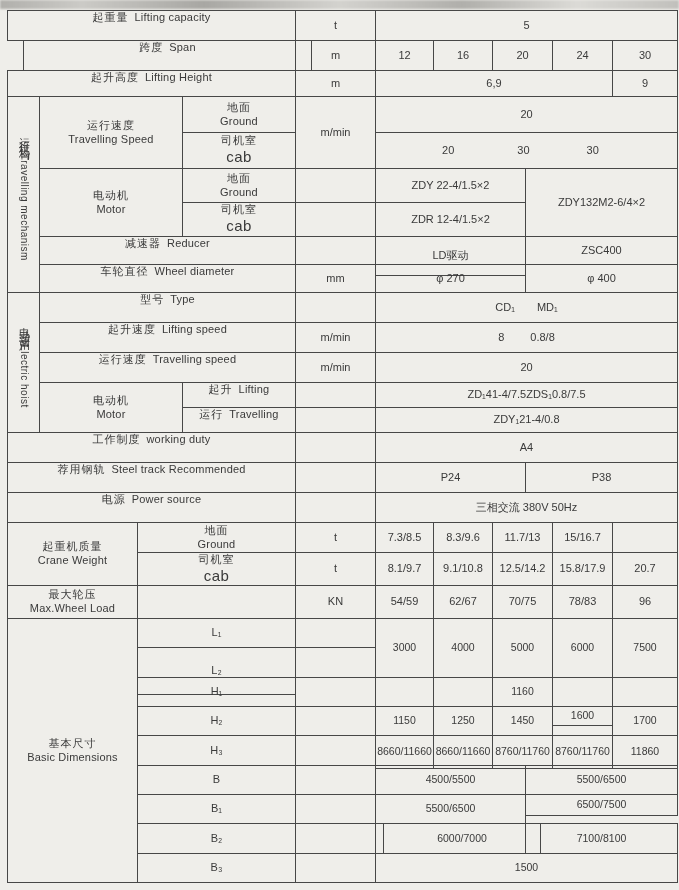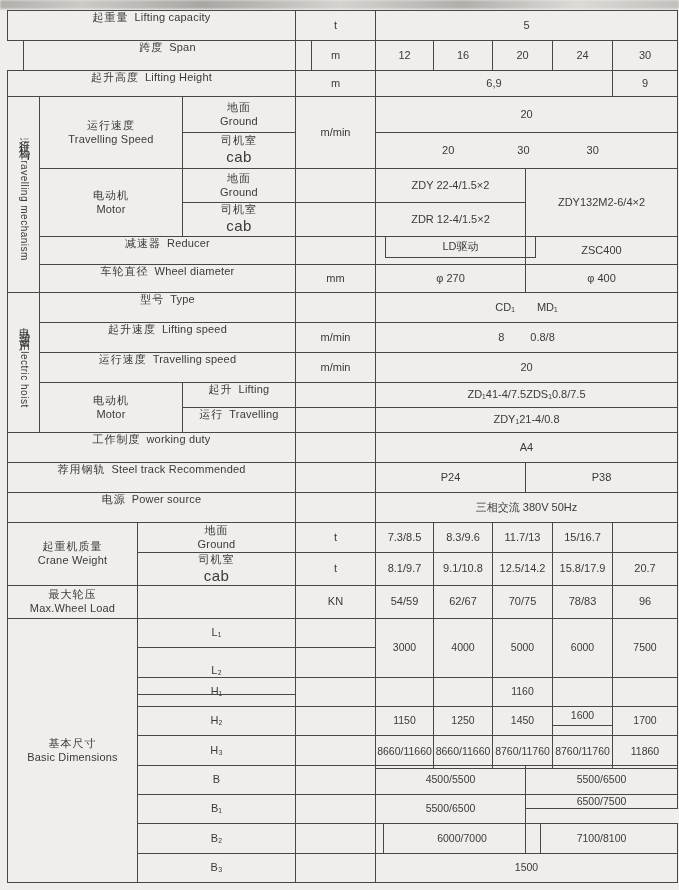--- a/index.html
+++ b/index.html
@@ -115,21 +115,21 @@
 <div class="cell" style="left:295px;top:202px;width:81px;height:35px"></div>
 <div class="cell" style="left:375px;top:168px;width:151px;height:35px">ZDY 22-4/1.5×2</div>
 <div class="cell" style="left:375px;top:202px;width:151px;height:35px">ZDR 12-4/1.5×2</div>
 <div class="cell" style="left:525px;top:168px;width:153px;height:69px">ZDY132M2-6/4×2</div>
 
 <div class="cell inline-label" style="left:39px;top:236px;width:257px;height:29px">
   <span class="zh">减速器</span>
   <span class="en">Reducer</span>
 </div>
 <div class="cell" style="left:295px;top:236px;width:81px;height:29px"></div>
-<div class="cell" style="left:385px;top:236px;width:151px;height:22px">LD驱动</div>
+<div class="cell" style="left:375px;top:236px;width:151px;height:40px">LD驱动</div>
 <div class="cell" style="left:525px;top:236px;width:153px;height:29px">ZSC400</div>
 
 <div class="cell inline-label" style="left:39px;top:264px;width:257px;height:29px">
   <span class="zh">车轮直径</span>
   <span class="en">Wheel diameter</span>
 </div>
 <div class="cell" style="left:295px;top:264px;width:81px;height:29px">mm</div>
 <div class="cell" style="left:375px;top:264px;width:151px;height:29px">φ 270</div>
 <div class="cell" style="left:525px;top:264px;width:153px;height:29px">φ 400</div>
 
@@ -292,21 +292,21 @@
 <div class="cell dim-val small-pad" style="left:612px;top:735px;width:66px;height:31px">11860</div>
 
 <div class="cell" style="left:137px;top:765px;width:159px;height:30px">B</div>
 <div class="cell" style="left:295px;top:765px;width:81px;height:30px"></div>
 <div class="cell dim-val" style="left:375px;top:765px;width:151px;height:30px">4500/5500</div>
 <div class="cell dim-val" style="left:525px;top:765px;width:153px;height:30px">5500/6500</div>
 
 <div class="cell" style="left:137px;top:794px;width:159px;height:30px">B₁</div>
 <div class="cell" style="left:295px;top:794px;width:81px;height:30px"></div>
 <div class="cell dim-val" style="left:375px;top:794px;width:151px;height:30px">5500/6500</div>
-<div class="cell dim-val" style="left:525px;top:794px;width:153px;height:15px">6500/7500</div>
+<div class="cell dim-val" style="left:525px;top:794px;width:153px;height:22px">6500/7500</div>
 
 <div class="cell" style="left:137px;top:823px;width:159px;height:31px">B₂</div>
 <div class="cell" style="left:295px;top:823px;width:81px;height:31px"></div>
 <div class="cell dim-val" style="left:383px;top:823px;width:158px;height:31px">6000/7000</div>
 <div class="cell dim-val" style="left:525px;top:823px;width:153px;height:31px">7100/8100</div>
 
 <div class="cell" style="left:137px;top:853px;width:159px;height:30px">B₃</div>
 <div class="cell" style="left:295px;top:853px;width:81px;height:30px"></div>
 <div class="cell dim-val" style="left:375px;top:853px;width:303px;height:30px">1500</div>
 

